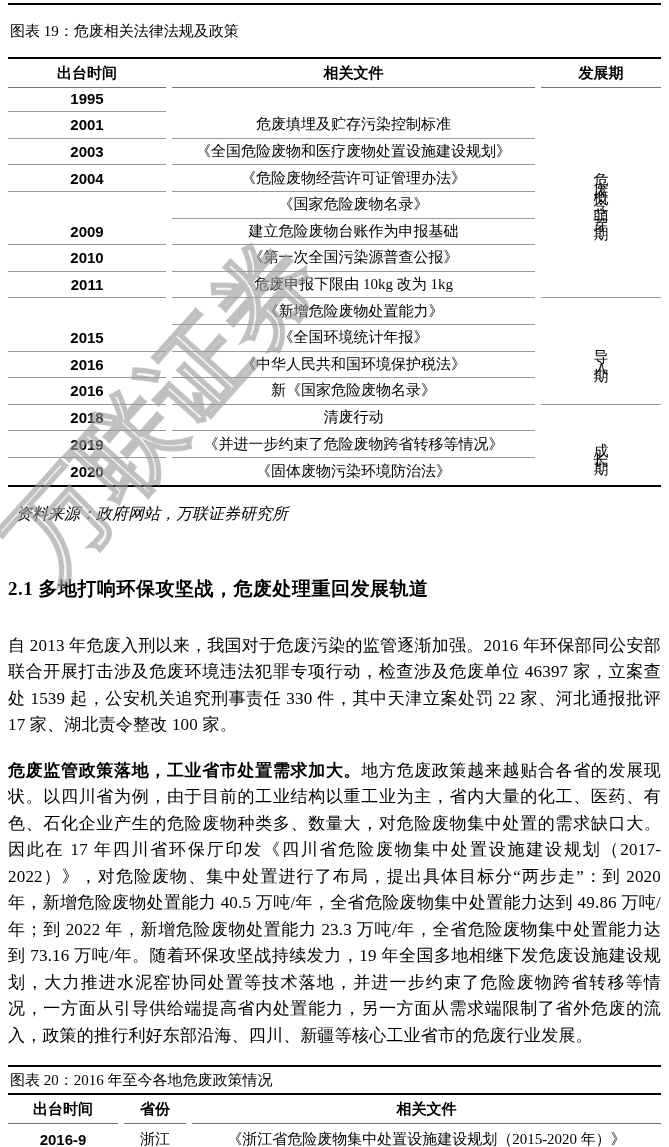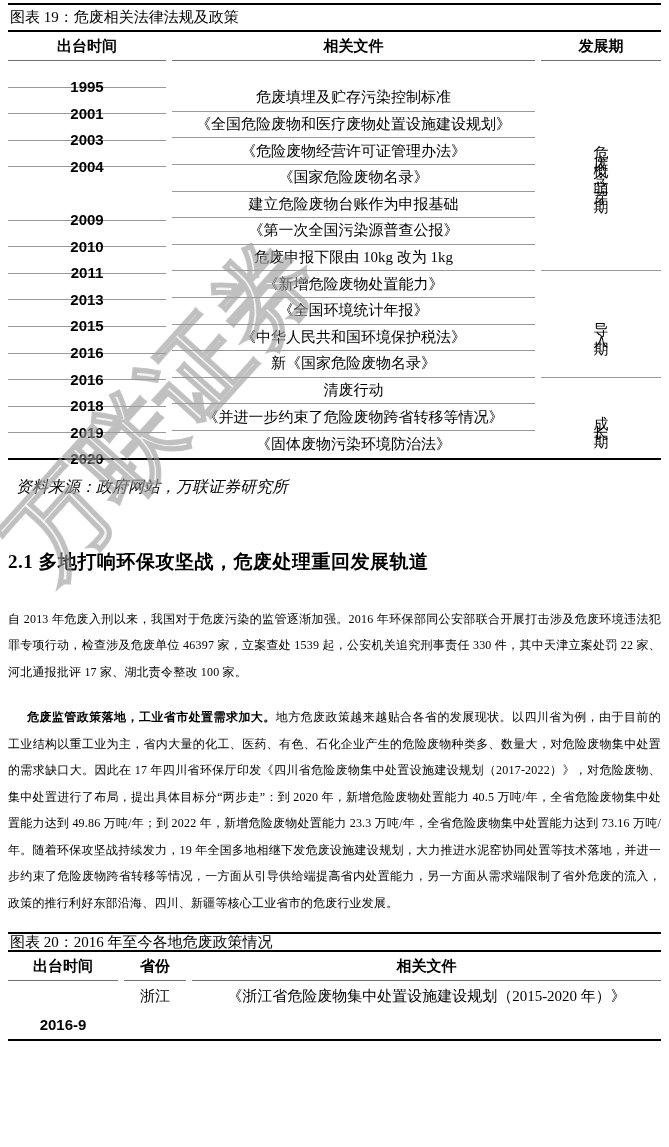--- a/index.html
+++ b/index.html
@@ -28,21 +28,21 @@
     white-space: nowrap;
     pointer-events: none;
     z-index: 5;
   }
 
   
   .fig { width: 653px; }
   .fig-title-row {
     border-top: 2.5px solid #000;
     border-bottom: 2.5px solid #000;
-    height: 29px;
+    height: 56px;
     display: flex; align-items: center;
     font-size: 15px;
     padding-left: 2px;
   }
   .t19 { margin-top: 3px; }
   .t19-grid {
     display: grid;
     grid-template-columns: 158px 1fr 120px;
     column-gap: 6px;
     grid-auto-rows: 26.6px;
@@ -58,21 +58,20 @@
   }
   .t19-grid .hdr { grid-row: 1; }
   .c1 { grid-column: 1; }
   .c2 { grid-column: 2; }
   .c3 { grid-column: 3; }
   .cellline { border-bottom: 1px solid #999; }
   .year {
     font-family: "Liberation Sans", "DejaVu Sans", sans-serif;
     font-weight: bold;
     font-size: 15px;
-    margin-top: 28px;
   }
   .phase {
     grid-column: 3;
     writing-mode: vertical-rl;
     text-orientation: upright;
     letter-spacing: 9px;
     line-height: 120px;
     font-size: 15px;
   }
   .phase-1 { grid-row: 2 / span 8; border-bottom: 1px solid #999; }
@@ -88,31 +87,31 @@
 
   
   .sec-heading {
     margin-top: 51px;
     font-size: 19px;
     font-weight: bold;
     letter-spacing: 0.5px;
   }
   .para {
     margin-top: 31px;
-    font-size: 12px;
+    font-size: 17px;
     line-height: 26.5px;
     text-align: justify;
     letter-spacing: 0.2px;
   }
   .para.second { margin-top: 19px; }
-  .bold-lead { font-weight: bold; margin-left: 19px; }
+  .bold-lead { font-weight: bold; }
 
   
   .t20 { margin-top: 16px; }
-  .t20 .fig-title-row { height: 20px; }
+  .t20 .fig-title-row { height: 30px; }
   .t20-grid {
     display: grid;
     grid-template-columns: 110px 62px 1fr;
     column-gap: 6px;
     border-bottom: 2.5px solid #000;
     font-size: 15px;
   }
   .t20-grid > div { display: flex; align-items: center; justify-content: center; text-align: center; height: 29px; }
   .t20-grid .hdr { height: 29px; }
   .t20-grid .datacell { height: 30px; border-bottom: none; }
@@ -148,21 +147,20 @@
 
       <div class="c1 cellline year">2009</div>
       <div class="c2 cellline">建立危险废物台账作为申报基础</div>
 
       <div class="c1 cellline year">2010</div>
       <div class="c2 cellline">《第一次全国污染源普查公报》</div>
 
       <div class="c1 cellline year">2011</div>
       <div class="c2 cellline">危废申报下限由 10kg 改为 1kg</div>
 
-      <div class="c1 cellline year">2013</div>
       <div class="c2 cellline">《新增危险废物处置能力》</div>
       <div class="phase phase-2">导入期</div>
 
       <div class="c1 cellline year">2015</div>
       <div class="c2 cellline">《全国环境统计年报》</div>
 
       <div class="c1 cellline year">2016</div>
       <div class="c2 cellline">《中华人民共和国环境保护税法》</div>
 
       <div class="c1 cellline year">2016</div>

